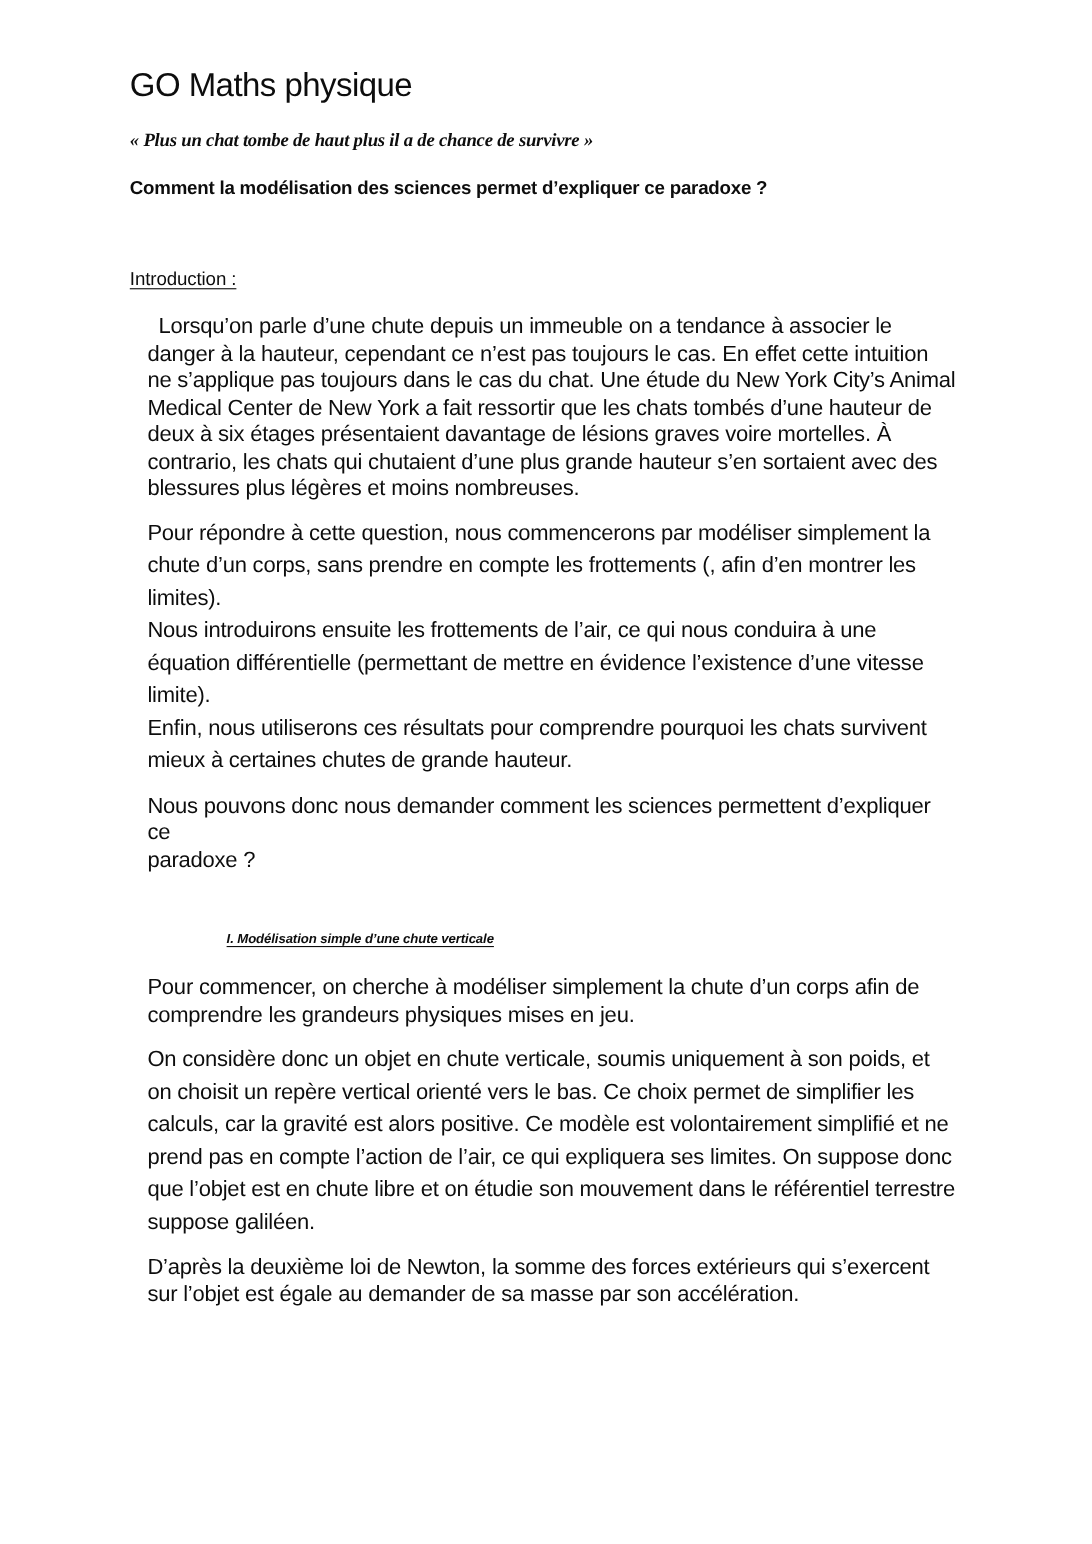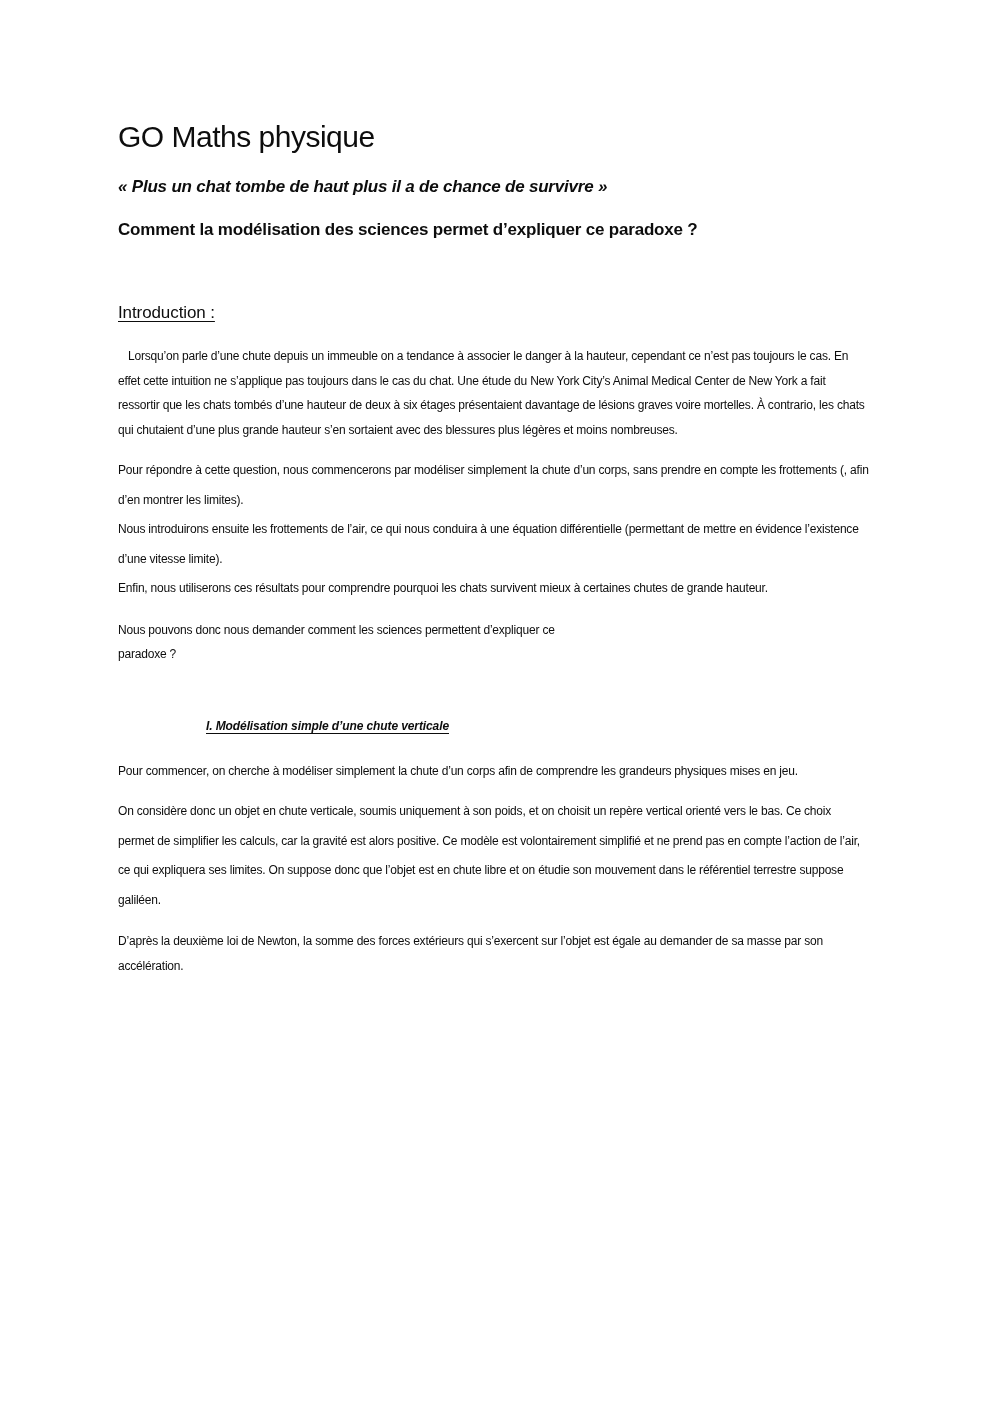--- a/index.html
+++ b/index.html
@@ -6,39 +6,40 @@
     margin: 0;
     padding: 0;
     background: #ffffff;
   }
   .page {
     position: relative;
     width: 993px;
     height: 1404px;
     background: #ffffff;
     box-sizing: border-box;
-    padding: 119px 123px 0 118px;
+    padding: 60px 123px 0 118px;
     font-family: "Liberation Sans", sans-serif;
     color: #0d0d0d;
     overflow: hidden;
   }
   .doc-title {
     font-size: 30px;
     font-weight: 400;
     letter-spacing: -0.5px;
     margin: 0 0 20px 0;
     line-height: 36px;
   }
   .doc-quote {
     font-size: 17px;
     font-weight: 700;
     font-style: italic;
     letter-spacing: -0.2px;
     margin: 0 0 21px 0;
     line-height: 23px;
+    font-family: Liberation Serif, serif;
   }
   .doc-question {
     font-size: 17px;
     font-weight: 700;
     letter-spacing: -0.2px;
     margin: 0;
     line-height: 22px;
   }
   .section-heading {
     font-size: 17px;
@@ -53,24 +54,24 @@
     font-size: 12px;
     font-weight: 700;
     letter-spacing: -0.1px;
     text-decoration: underline;
     text-underline-offset: 3px;
     margin: 48px 0 22px 88px;
     line-height: 22px;
     font-style: italic;
   }
   p.body-par {
-    font-size: 12px;
+    font-size: 20px;
     letter-spacing: -0.2px;
     line-height: 24.5px;
-    margin: 0 0 14px 0;
+    margin: 0 0 14px 16px;
   }
   p.body-par.loose {
     line-height: 29.5px;
   }
   p.body-par.indent {
     text-indent: 10px;
   }
   p.body-par.multiline {
     white-space: pre-line;
   }

